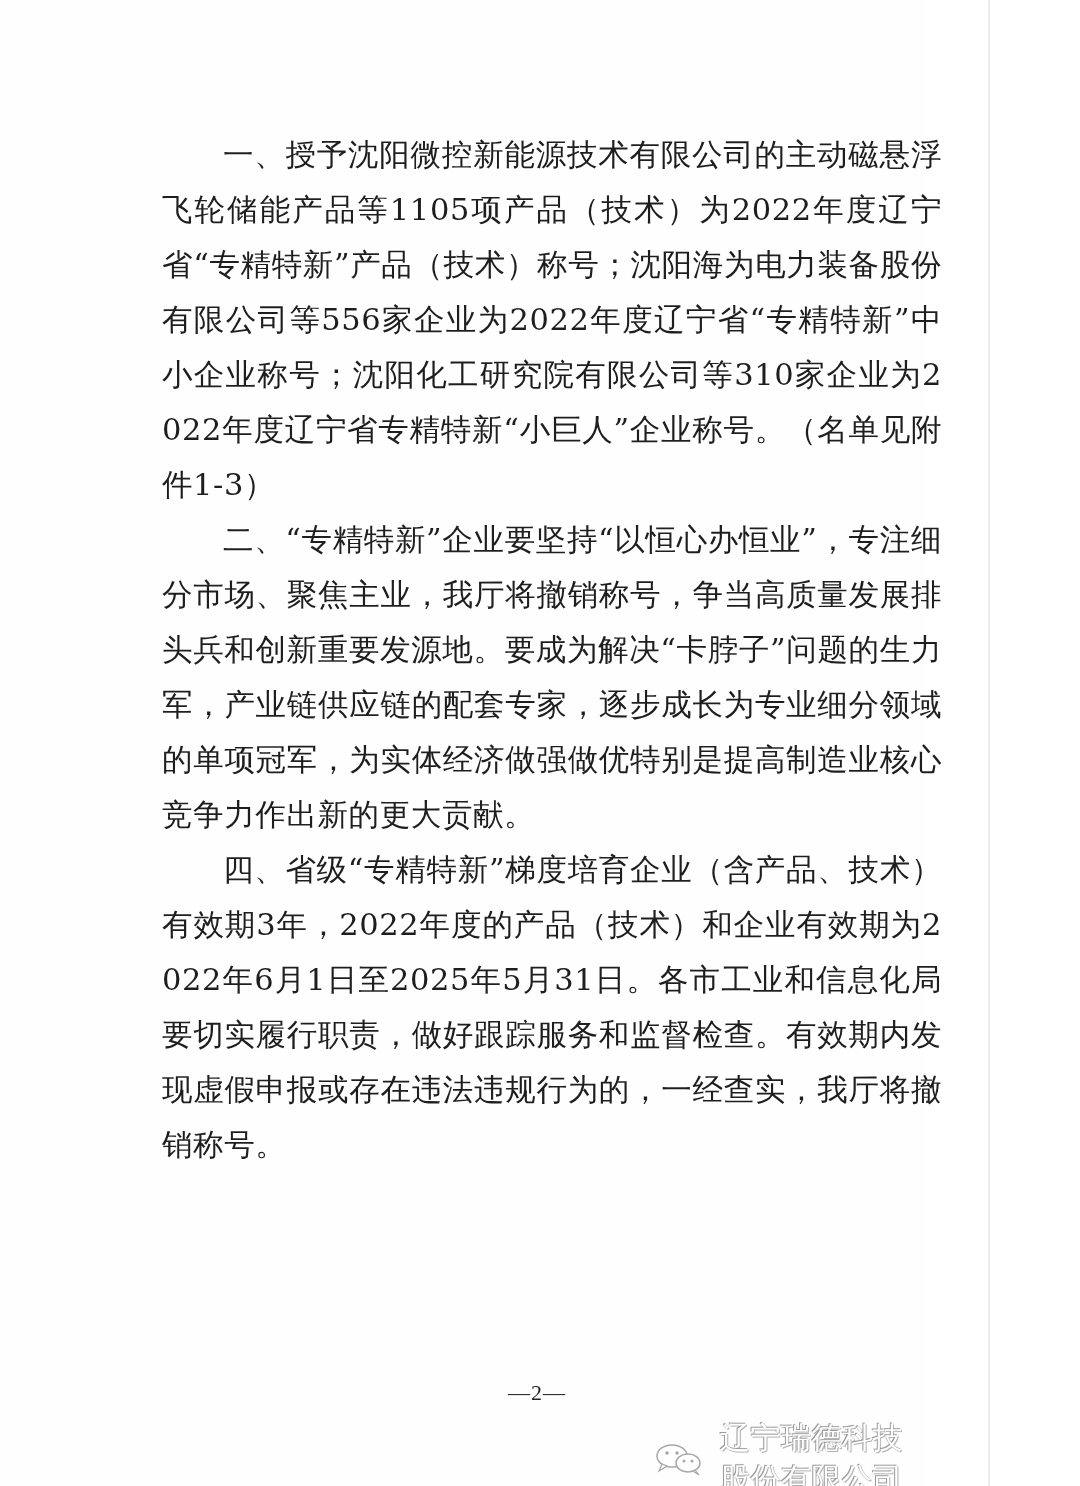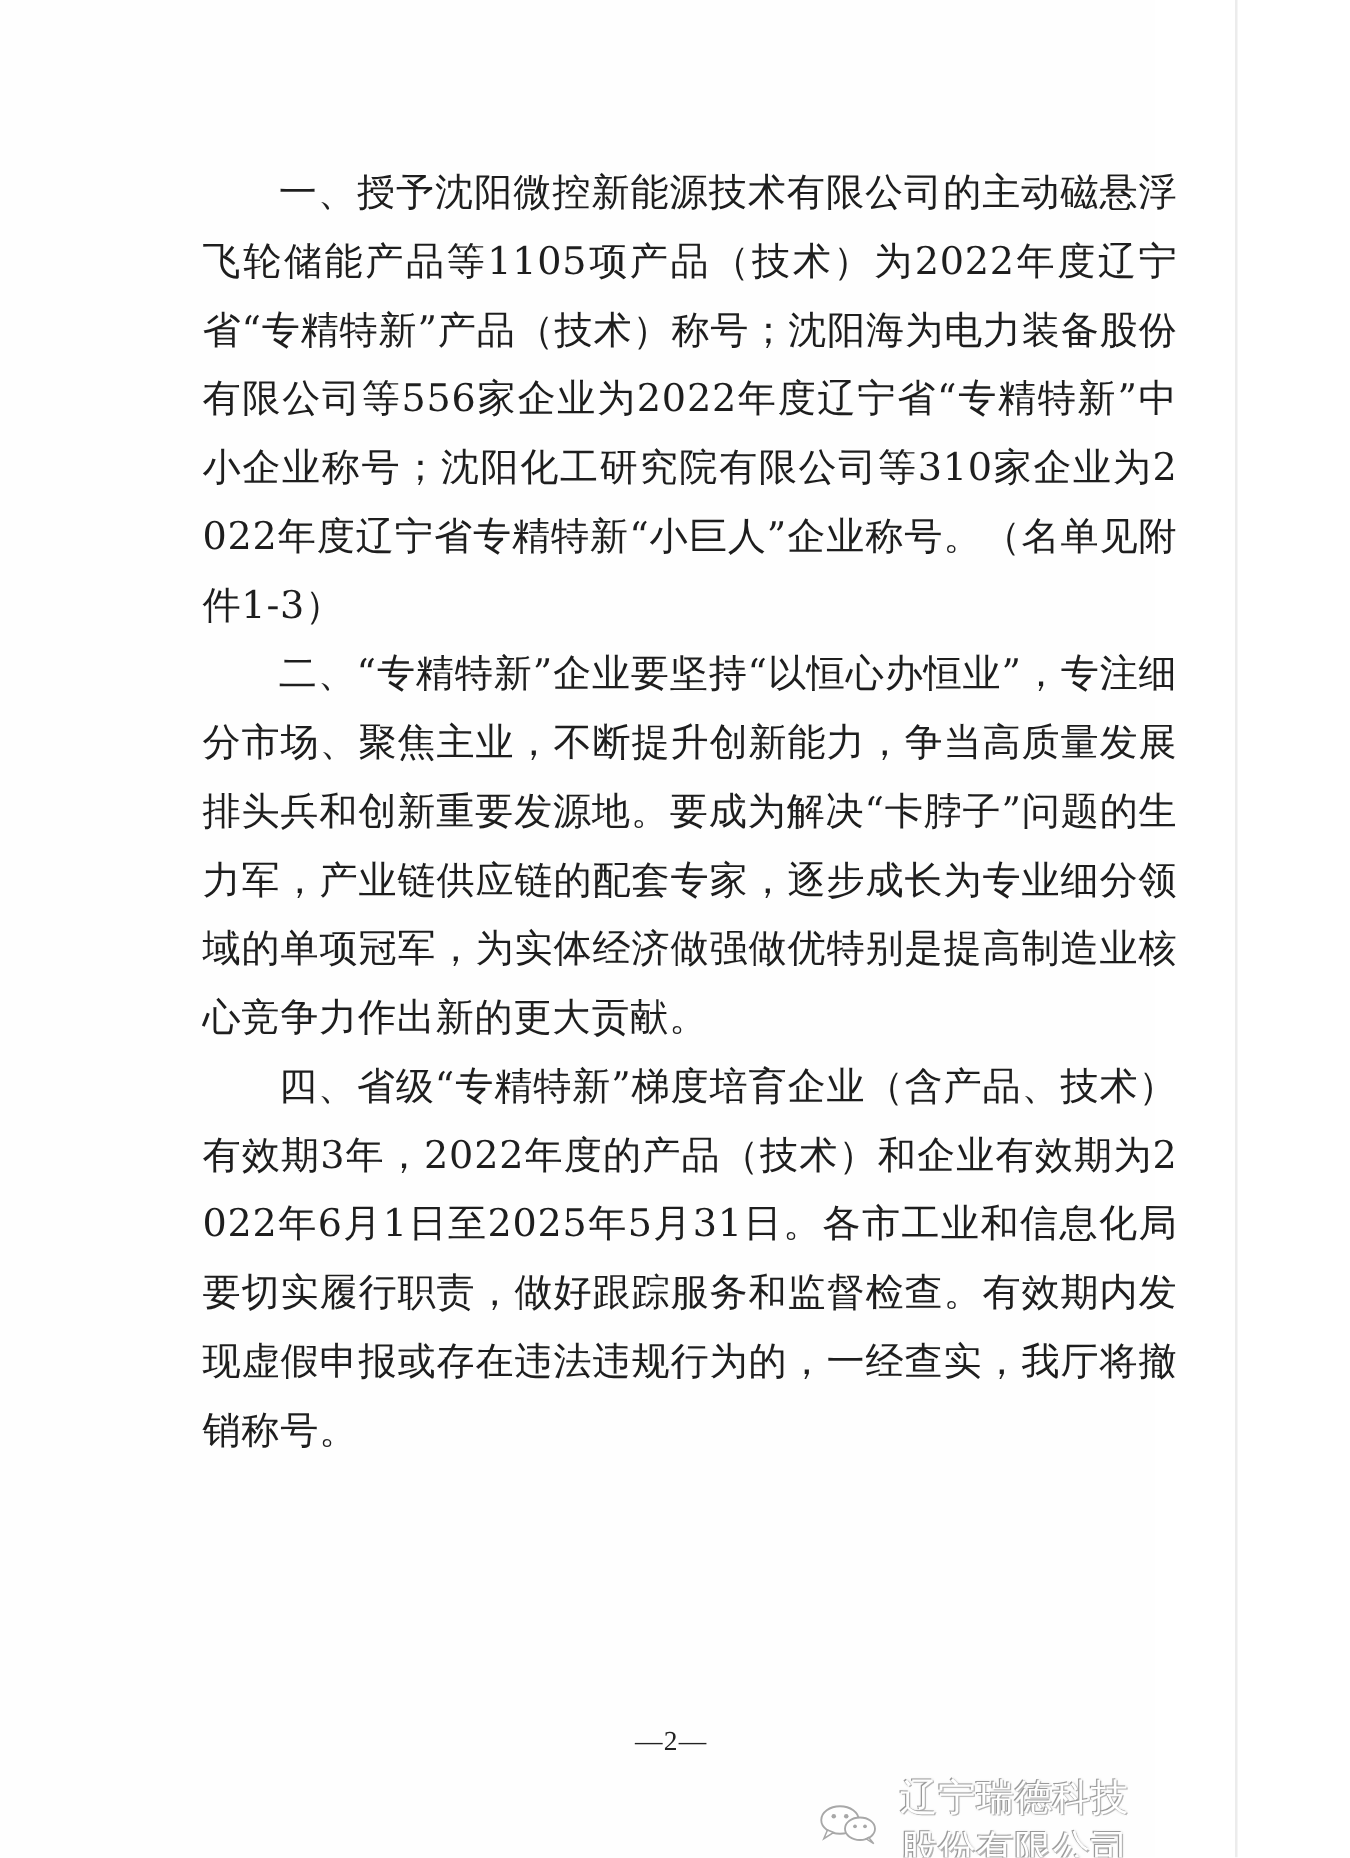--- a/index.html
+++ b/index.html
@@ -75,21 +75,21 @@
     .wechat-icon svg { display: block; }
   </style>
 </head>
 <body>
 
 <div class="page">
   <div class="edge-line"></div>
 
   <div class="body-text">
     <p class="para">一、授予沈阳微控新能源技术有限公司的主动磁悬浮飞轮储能产品等1105项产品（技术）为2022年度辽宁省“专精特新”产品（技术）称号；沈阳海为电力装备股份有限公司等556家企业为2022年度辽宁省“专精特新”中小企业称号；沈阳化工研究院有限公司等310家企业为2022年度辽宁省专精特新“小巨人”企业称号。（名单见附件1-3）</p>
-    <p class="para">二、“专精特新”企业要坚持“以恒心办恒业”，专注细分市场、聚焦主业，不断提升创新能力，争当高质量发展排头兵和创新重要发源地。要成为解决“卡脖子”问题的生力军，产业链供应链的配套专家，逐步成长为专业细分领域的单项冠军，为实体经济做强做优特别是提高制造业核心竞争力作出新的更大贡献。</p>
+    <p class="para">二、“专精特新”企业要坚持“以恒心办恒业”，专注细分市场、聚焦主业，我厅将撤销称号，争当高质量发展排头兵和创新重要发源地。要成为解决“卡脖子”问题的生力军，产业链供应链的配套专家，逐步成长为专业细分领域的单项冠军，为实体经济做强做优特别是提高制造业核心竞争力作出新的更大贡献。</p>
     <p class="para">四、省级“专精特新”梯度培育企业（含产品、技术）有效期3年，2022年度的产品（技术）和企业有效期为2022年6月1日至2025年5月31日。各市工业和信息化局要切实履行职责，做好跟踪服务和监督检查。有效期内发现虚假申报或存在违法违规行为的，一经查实，我厅将撤销称号。</p>
   </div>
 
   <div class="page-number">—2—</div>
 
   <div class="watermark">
     <span class="wechat-icon">
       <svg width="60" height="36" viewBox="0 0 60 36">
         <ellipse cx="20" cy="15" rx="15" ry="11" fill="#ffffff" stroke="#a8a8a8" stroke-width="1.5"></ellipse>
         <path d="M10 23 L7 30 L15 25 Z" fill="#ffffff" stroke="#a8a8a8" stroke-width="1.2"></path>

